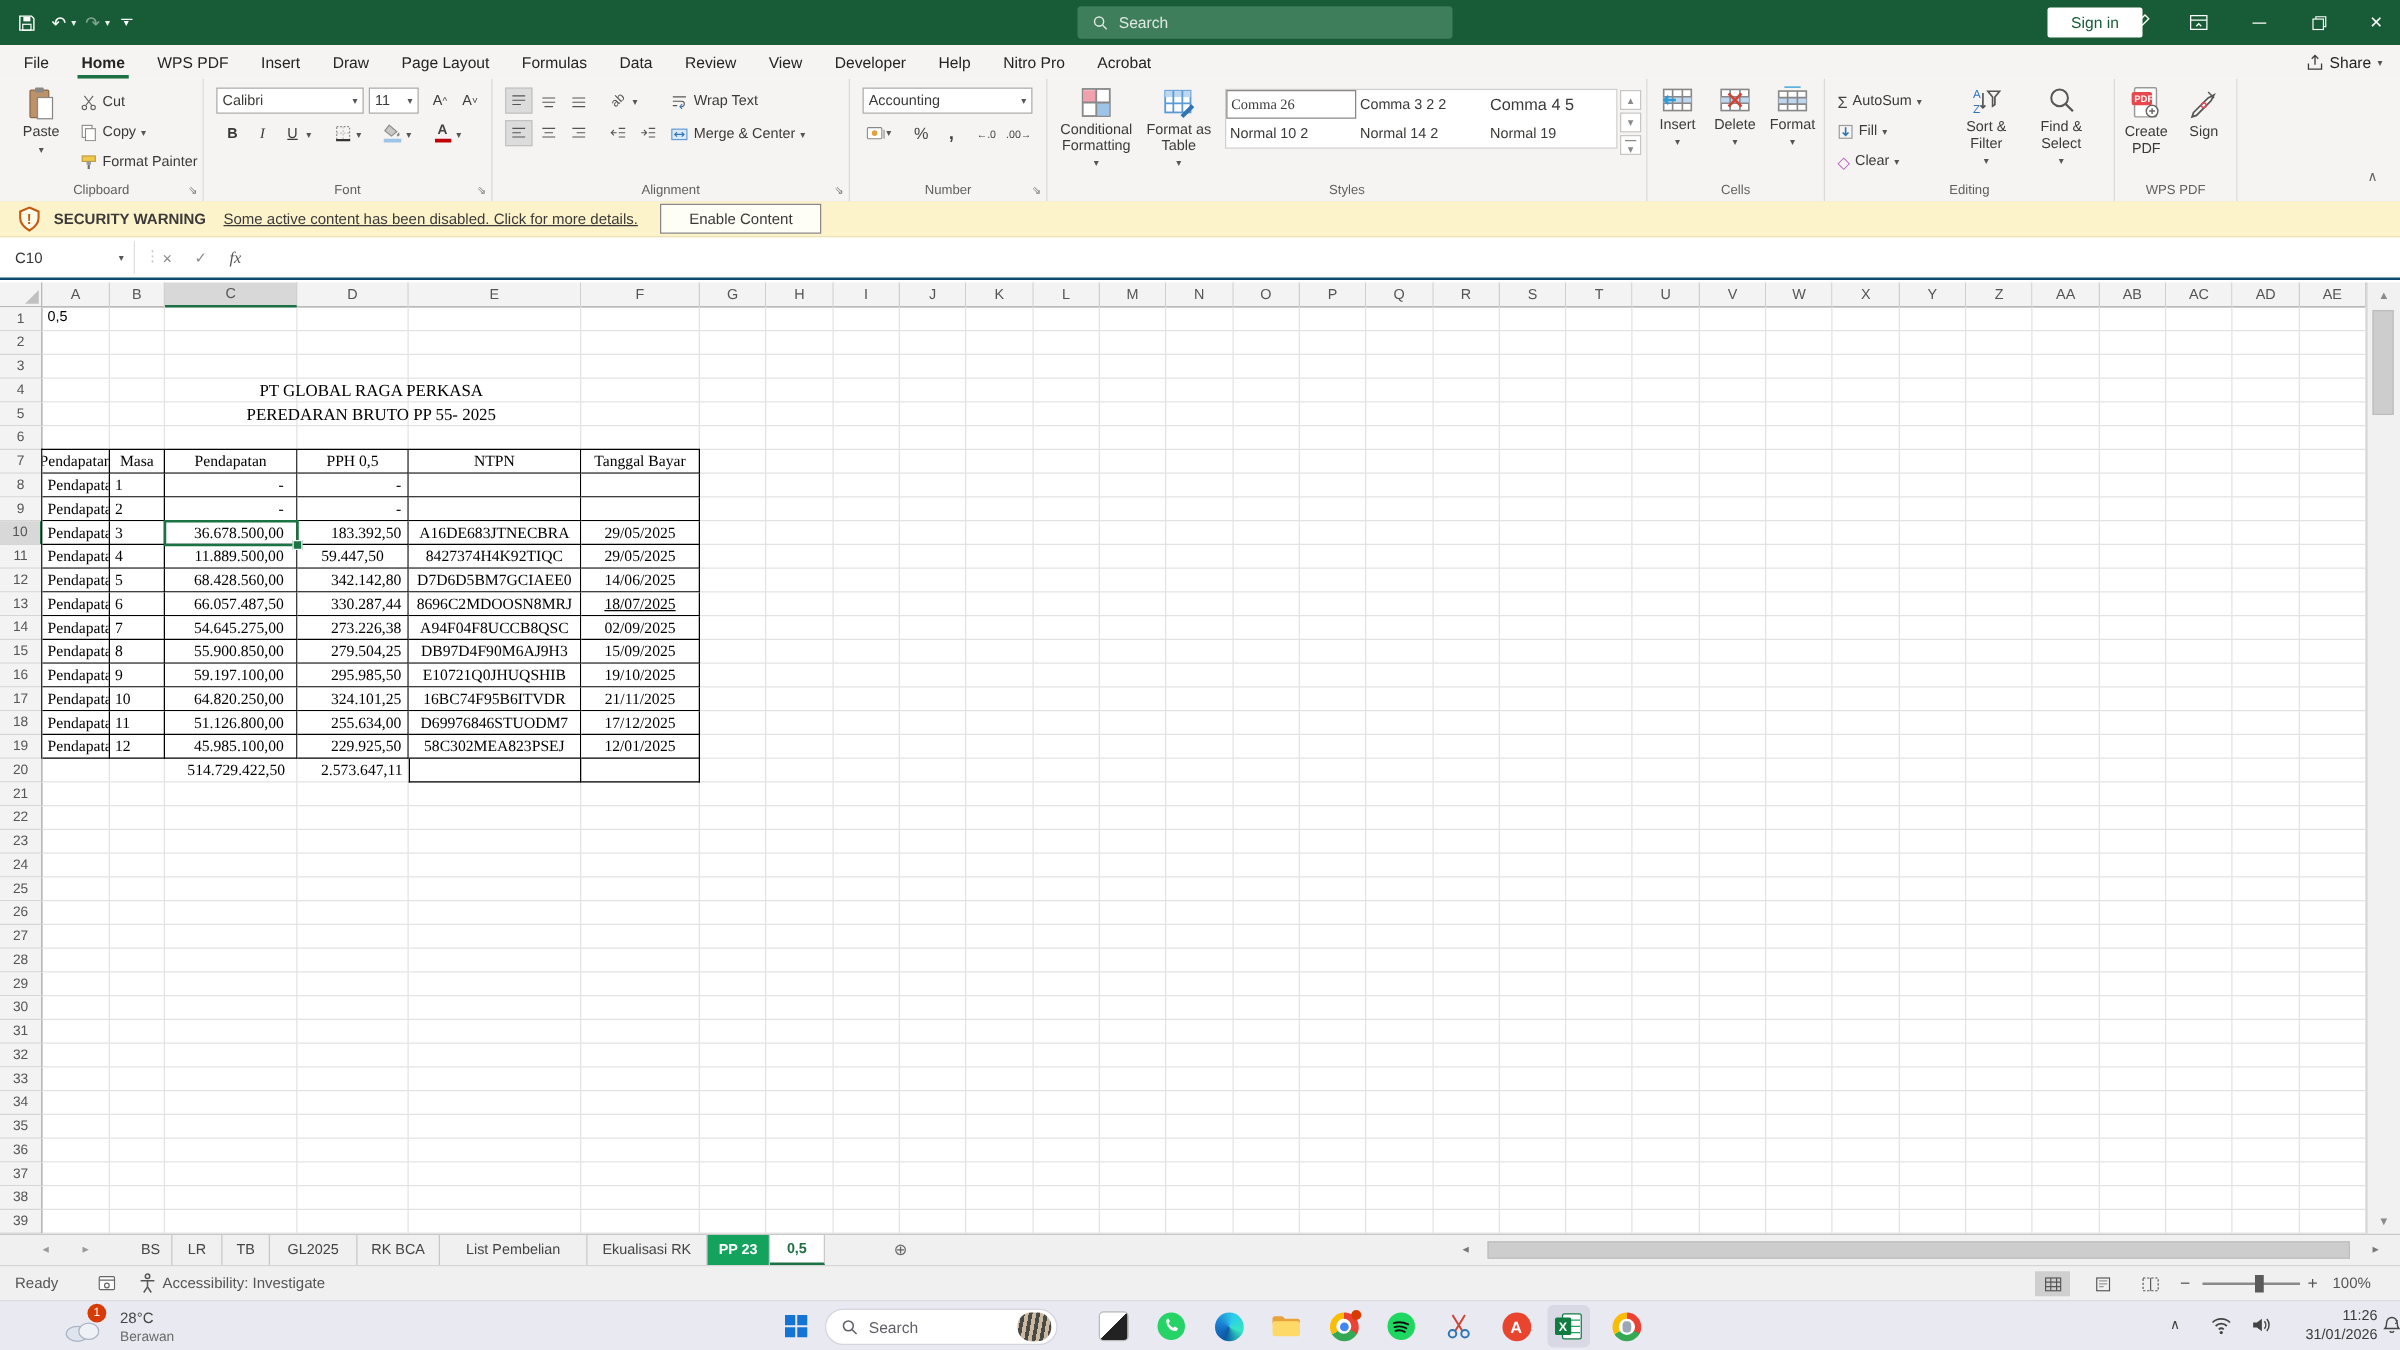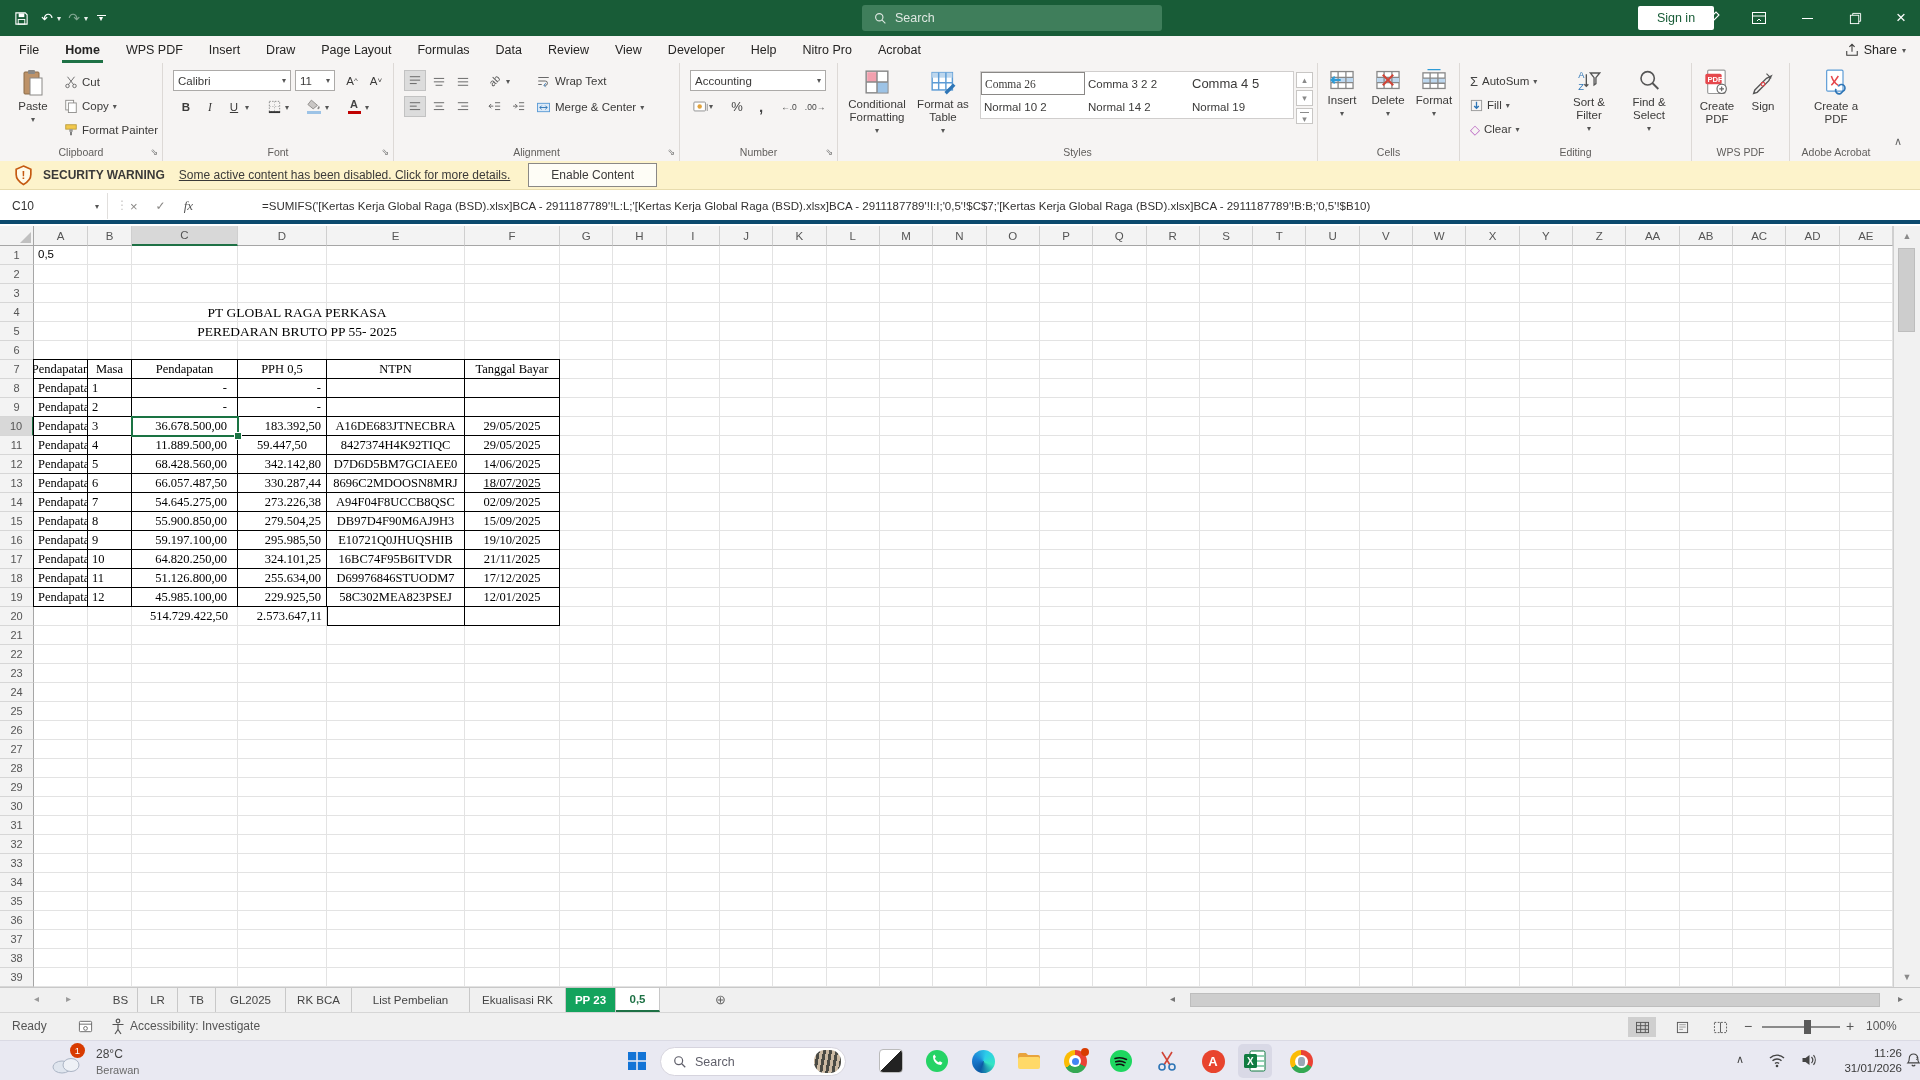--- a/index.html
+++ b/index.html
@@ -37,21 +37,21 @@
   .gallery{position:absolute;background:#fff;border:1px solid #d0cecd;display:grid;grid-template-columns:104px 104px 104px;grid-auto-rows:23px;}
   .gcell{display:flex;align-items:center;padding-left:3px;font-size:11.5px;white-space:nowrap;overflow:hidden;}
   .gcell.sel{border:1.5px solid #8a8886;background:#fff;}
   .gserif{font-family:"Liberation Serif",serif;}
   .gbig{font-size:13px;}
   .vstack{display:flex;flex-direction:column;gap:2px;}
   
   .secbar{position:absolute;left:0;top:161px;width:1920px;height:29px;background:#fdf3cb;display:flex;align-items:center;font-size:12px;color:#3b3a39;border-bottom:1px solid #e8dcae;box-sizing:border-box;}
   .secbtn{height:22px;border:1px solid #8a8886;background:#fefdf6;display:flex;align-items:center;padding:0 22px;margin-left:18px;font-size:12px;}
   
-  .fbar{position:absolute;left:0;top:190px;width:1920px;height:34px;background:#fff;border-bottom:4px solid #0c4a6e;box-sizing:border-box;font-size:12px;color:#333;}
+  .fbar{position:absolute;left:0;top:190px;width:1920px;height:34px;background:#fff;border-bottom:2px solid #0c4a6e;box-sizing:border-box;font-size:12px;color:#333;}
   .namebox{position:absolute;left:0;top:3px;width:108px;height:26px;display:flex;align-items:center;padding-left:12px;box-sizing:border-box;border-right:1px solid #e1dfdd;}
   .fbtns{position:absolute;left:130px;top:3px;height:26px;display:flex;align-items:center;gap:18px;color:#8a8886;}
   .formula{position:absolute;left:262px;top:3px;height:26px;right:40px;display:flex;align-items:center;font-size:11.5px;color:#323130;white-space:nowrap;overflow:hidden;}
   
   .corner{position:absolute;left:0;top:226px;width:34px;height:20px;background:#f3f3f3;border-right:1px solid #a6a6a6;border-bottom:1px solid #a6a6a6;box-sizing:border-box;}
   .corner:after{content:"";position:absolute;right:2px;bottom:2px;border-left:11px solid transparent;border-bottom:11px solid #c0c0c0;}
   .colhdr{position:absolute;top:226px;height:20px;background:#f3f3f3;border-right:1px solid #cfcfcf;border-bottom:1px solid #a6a6a6;box-sizing:border-box;font-size:11.5px;color:#555;display:flex;align-items:center;justify-content:center;}
   .colhdr.sel{background:#d8d8d8;border-bottom:2px solid #1e7145;}
   .rowhdr{position:absolute;left:0;width:34px;background:#f3f3f3;border-right:1px solid #a6a6a6;border-bottom:1px solid #d6d6d6;box-sizing:border-box;font-size:11px;color:#555;display:flex;align-items:center;justify-content:center;}
   .rowhdr.sel{background:#d8d8d8;border-right:2px solid #1e7145;}
@@ -467,32 +467,20 @@
         <svg class="bicon" width="26" height="28" viewBox="0 0 22 24">
             <path d="M4 18L14 8l4-2-2 4L6 20l-3 1z" fill="none" stroke="#555" stroke-width="1.2"></path>
             <circle cx="11" cy="13" r="1.6" fill="none" stroke="#e5484d"></circle>
             <path d="M14 4l4 4" stroke="#555"></path>
           </svg>
         <div>Sign</div>
       </div>
       <div class="glabel">WPS PDF</div>
     </div>
 
-    <div class="rgroup" style="left:1790px;width:92px;border-right:none;">
-      <div class="bigbtn" style="left:14px;top:6px;width:64px;">
-        <svg class="bicon" width="26" height="28" viewBox="0 0 22 24">
-            <rect x="3" y="1" width="14" height="18" rx="1" fill="#fff" stroke="#5b9bd5"></rect>
-            <path d="M7 6q2 6 6 8" fill="none" stroke="#e5484d" stroke-width="1.3"></path>
-            <path d="M13 6q-4 6-6 8" fill="none" stroke="#e5484d" stroke-width="1.3"></path>
-            <path d="M13 15a3 3 0 1 1 4 4l-2 2a3 3 0 0 1-4-4" fill="none" stroke="#2e75b6" stroke-width="1.4"></path>
-          </svg>
-        <div>Create a PDF</div>
-      </div>
-      <div class="glabel">Adobe Acrobat</div>
-    </div>
 
     <div class="abs" style="left:1894px;top:72px;color:#666;font-size:11px;">∧</div>
   </div>
 
   <div class="secbar">
     <svg style="margin:0 10px 0 14px;" width="19" height="21" viewBox="0 0 18 20">
         <path d="M9 1l7 3v5c0 5-3.5 7.5-7 9.5C5.5 16.5 2 14 2 9V4z" fill="#fffbe9" stroke="#c55a11" stroke-width="1.6"></path>
         <text x="7" y="13.5" font-size="11" font-weight="bold" fill="#c55a11">!</text>
       </svg>
     <span style="font-weight:bold;margin-right:14px;">SECURITY WARNING</span>
@@ -505,21 +493,20 @@
     <div class="namebox">
         <span>C10</span>
         <span class="car" style="margin-left:auto;margin-right:8px;">▾</span>
       </div>
     <div class="abs" style="left:116px;top:8px;color:#c8c6c4;">⋮</div>
     <div class="fbtns">
       <span style="font-size:13px;">×</span>
       <span style="font-size:12px;">✓</span>
       <span style="font-style:italic;font-family:'Liberation Serif',serif;font-size:13px;color:#555;">fx</span>
     </div>
-    <div class="formula">=SUMIFS('[Kertas Kerja Global Raga (BSD).xlsx]BCA - 2911187789'!L:L;'[Kertas Kerja Global Raga (BSD).xlsx]BCA - 2911187789'!I:I;'0,5'!$C$7;'[Kertas Kerja Global Raga (BSD).xlsx]BCA - 2911187789'!B:B;'0,5'!$B10)</div>
     <div class="abs" style="left:1902px;top:196px;color:#888;font-size:10px;">▾</div>
   </div>
 
   <div class="corner"></div>
   <div id="grid-layer">
       <div class="abs" style="left: 0px; top: 246px; width: 1893px; height: 741px; background: rgb(255, 255, 255);"></div>
       <div class="colhdr" style="left: 34px; width: 54px;">A</div>
       <div class="colhdr" style="left: 88px; width: 44px;">B</div>
       <div class="colhdr sel" style="left: 132px; width: 106px;">C</div>
       <div class="colhdr" style="left: 238px; width: 89px;">D</div>

